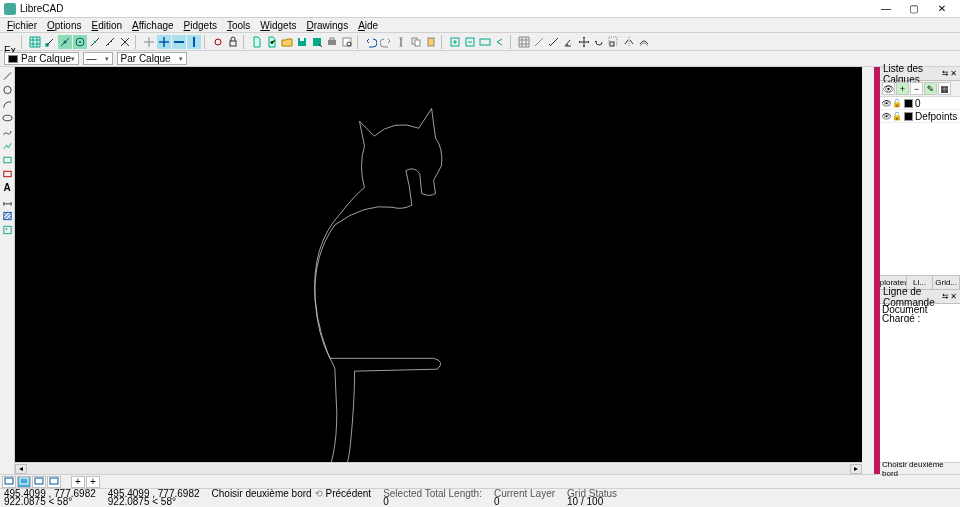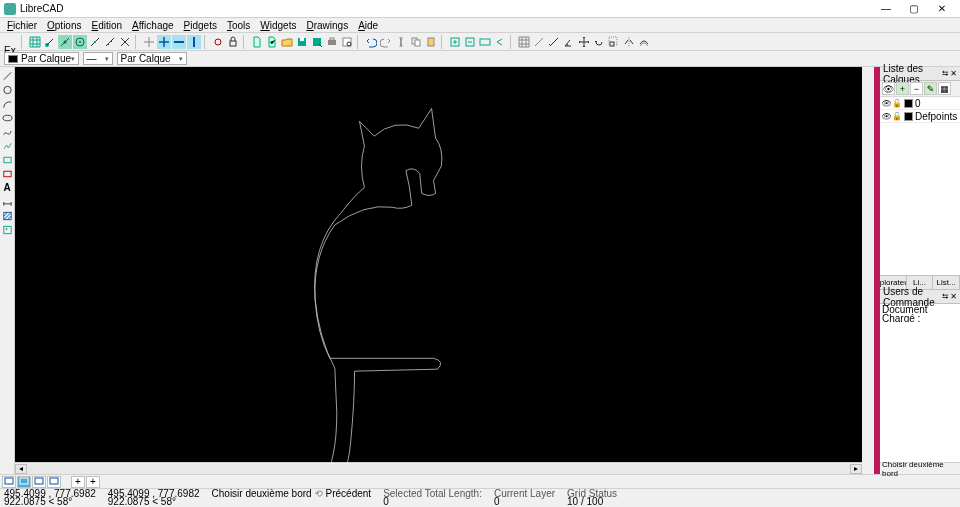--- a/index.html
+++ b/index.html
@@ -439,25 +439,25 @@
       <div class="layer-row">
         <span class="li">👁</span>
         <span class="li">🔓</span>
         <span class="sw" style="background:#000"></span>
         <span>Defpoints</span>
       </div>
     </div>
     <div class="tabs">
       <div class="tab">Explorateu...</div>
       <div class="tab">Li...</div>
-      <div class="tab">List...</div>
+      <div class="tab">Grid...</div>
     </div>
     <div class="cmd-panel">
       <div class="panel-header">
-        <span>Users de Commande</span>
+        <span>Ligne de Commande</span>
         <div class="pin">
             <span>⮀</span>
             <span>✕</span>
           </div>
       </div>
       <div class="cmd-log">
         <div>Document Chargé : C:\Users\Mélanie</div>
 
       </div>
       <div style="flex:1;background:#fff;height:140px"></div>

